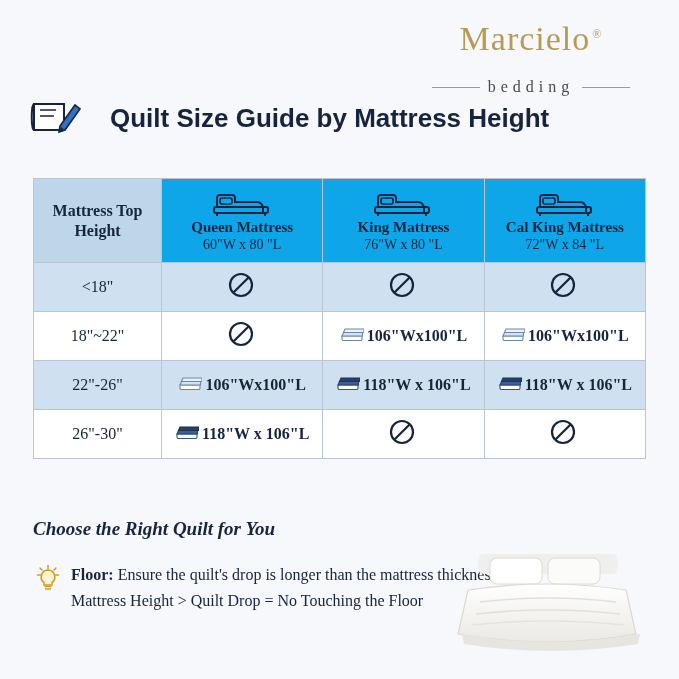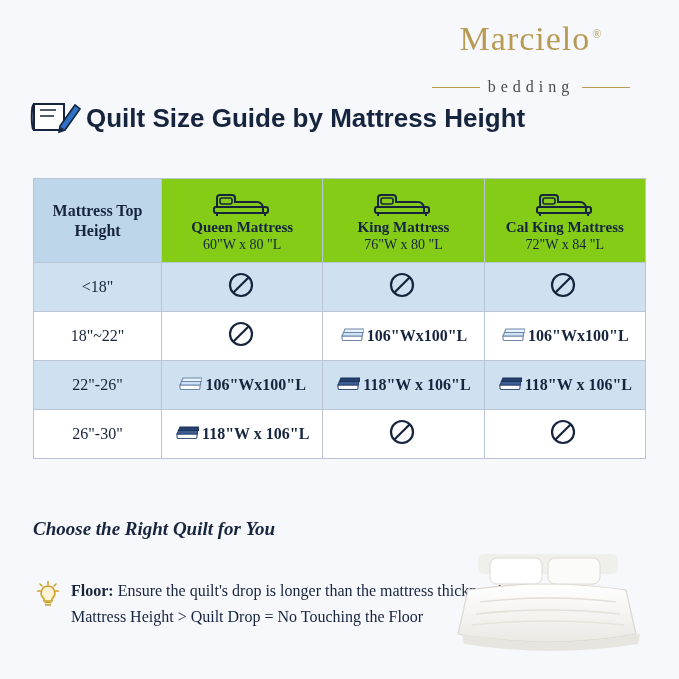--- a/index.html
+++ b/index.html
@@ -58,21 +58,21 @@
   }
 
   
   .title-row {
     position: absolute;
     top: 96px;
     left: 30px;
     right: 30px;
     display: flex;
     align-items: center;
-    gap: 4px;
+    gap: 28px;
   }
   .title-text {
     font-family: "Liberation Sans", sans-serif;
     font-weight: bold;
     font-size: 26px;
     color: #16243d;
     letter-spacing: 0px;
   }
   .pencil-icon { flex: 0 0 auto; }
 
@@ -101,21 +101,21 @@
   th.rowhead-title {
     background: #bed6ea;
     font-family: "Liberation Serif", serif;
     font-weight: bold;
     font-size: 16px;
     color: #16243d;
     line-height: 1.25;
     width: 127px;
   }
   th.mattress-col {
-    background: #84cc16;
+    background: #0ea5e9;
     font-family: "Liberation Serif", serif;
     font-weight: normal;
   }
   .bedicon-wrap {
     display: block;
     margin: 0 auto 1px auto;
     height: 30px;
   }
   .mname {
     display: block;
@@ -160,21 +160,21 @@
     left: 33px;
     top: 518px;
     width: 613px;
   }
   .footer-head {
     font-family: "Liberation Serif", serif;
     font-weight: bold;
     font-style: italic;
     font-size: 19px;
     color: #16243d;
-    margin-bottom: 38px;
+    margin-bottom: 22px;
   }
   .tips-row {
     display: flex;
     align-items: flex-start;
     gap: 8px;
   }
   .bulb-icon { flex: 0 0 auto; margin-top: 2px; }
   .tips-text { font-size: 16px; color: #16243d; line-height: 1.6; }
   .tips-label { font-weight: bold; }
 

